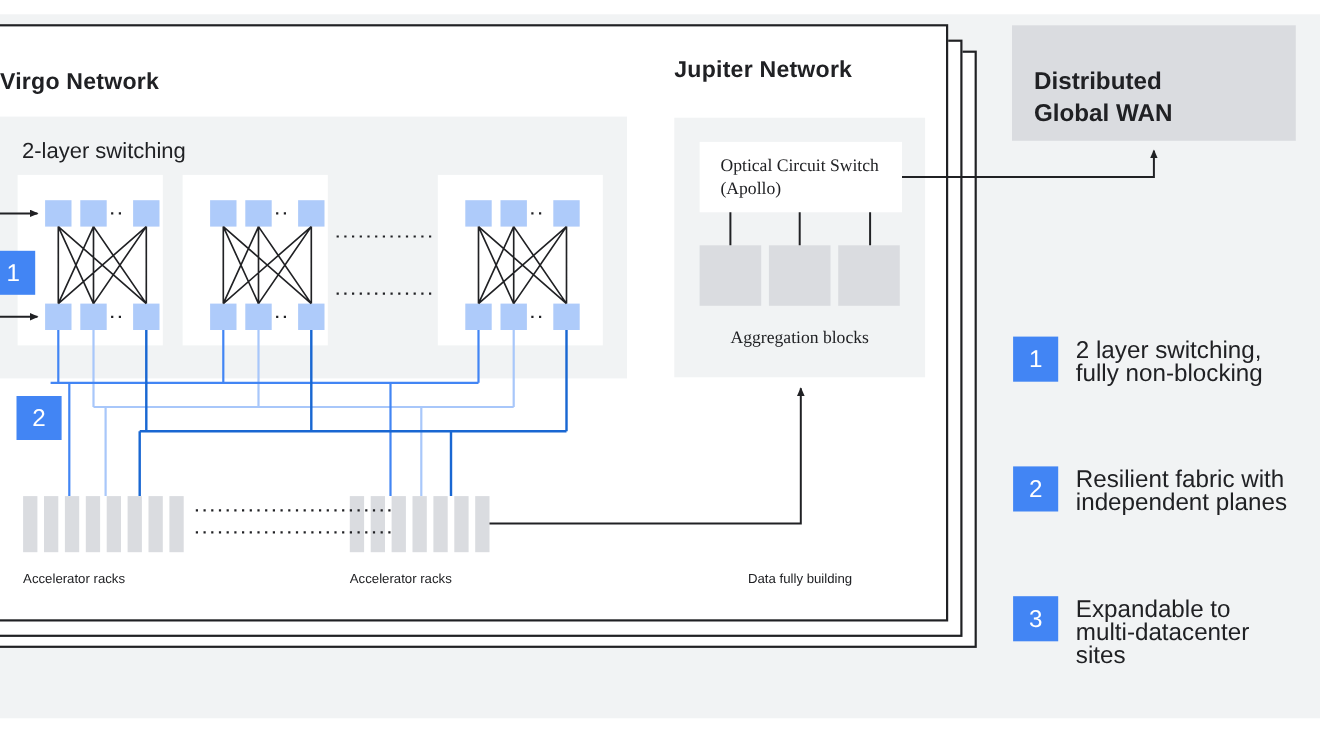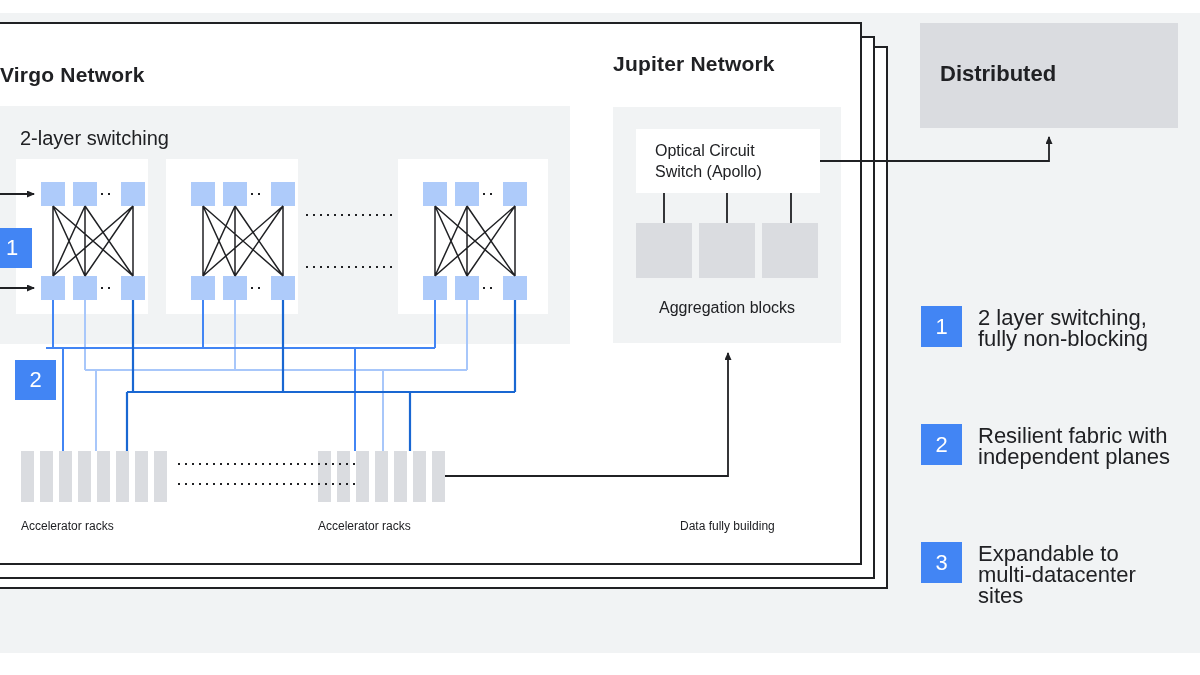--- a/index.html
+++ b/index.html
@@ -11,24 +11,24 @@
   .card.back2{left:-17px;top:36px;}
   .card.back3{left:-4px;top:46px;}
   .net-title{position:absolute;font-size:21px;font-weight:700;letter-spacing:.2px;color:#202124;}
   .panel{position:absolute;background:#f1f3f4;}
   .panel-label{position:absolute;font-size:20px;color:#202124;}
   .group{position:absolute;background:#ffffff;width:132px;height:155px;top:159px;}
   .group.wide{width:150px;}
   .sq{position:absolute;width:24px;height:24px;background:#aecbfa;}
   .row-top{top:23px;} .row-bot{top:117px;}
   .sq.a{left:25px;} .sq.b{left:57px;} .sq.c{left:105px;}
-  .ocs-box{position:absolute;left:636px;top:129px;width:184px;height:64px;background:#ffffff;}
+  .ocs-box{position:absolute;left:636px;top:129px;width:184px;height:64px;background:#ffffff;font-family:Liberation Serif, serif;}
   .ocs-text{position:absolute;left:19px;top:11px;width:150px;font-size:16px;line-height:21px;color:#202124;}
   .agg-sq{position:absolute;top:223px;width:56px;height:55px;background:#dadce0;}
-  .agg-label{position:absolute;left:613px;top:299px;width:228px;text-align:center;font-size:16px;color:#202124;}
+  .agg-label{position:absolute;left:613px;top:299px;width:228px;text-align:center;font-size:16px;color:#202124;font-family:Liberation Serif, serif;}
   .wan-box{position:absolute;left:920px;top:23px;width:258px;height:105px;background:#dadce0;box-sizing:border-box;padding:36px 0 0 20px;}
   .wan-line{font-size:22px;font-weight:700;line-height:29px;color:#202124;}
   .rack-group{position:absolute;top:451px;display:flex;gap:6px;}
   .rack-bar{width:13px;height:51px;background:#dadce0;}
   .small-label{position:absolute;font-size:12px;color:#202124;}
   .badge{position:absolute;background:#4285f4;color:#ffffff;display:flex;align-items:center;justify-content:center;
          font-size:22px;font-weight:500;}
   .badge.d1{left:-8px;top:228px;width:40px;height:40px;}
   .badge.d2{left:15px;top:360px;width:41px;height:40px;}
   .legend-item{position:absolute;left:921px;display:flex;align-items:flex-start;}
@@ -85,20 +85,21 @@
   <div class="ocs-box">
     <div class="ocs-text">Optical Circuit Switch (Apollo)</div>
   </div>
   <div class="agg-sq" style="left:636px;"></div>
   <div class="agg-sq" style="left:699px;"></div>
   <div class="agg-sq" style="left:762px;"></div>
   <div class="agg-label">Aggregation blocks</div>
 
   <div class="wan-box">
     <div class="wan-line">Distributed</div>
+    <div class="wan-line">Global WAN</div>
   </div>
 
   <div class="rack-group" style="left:21px;">
     <div class="rack-bar"></div>
       <div class="rack-bar"></div>
       <div class="rack-bar"></div>
       <div class="rack-bar"></div>
       <div class="rack-bar"></div>
       <div class="rack-bar"></div>
       <div class="rack-bar"></div>

